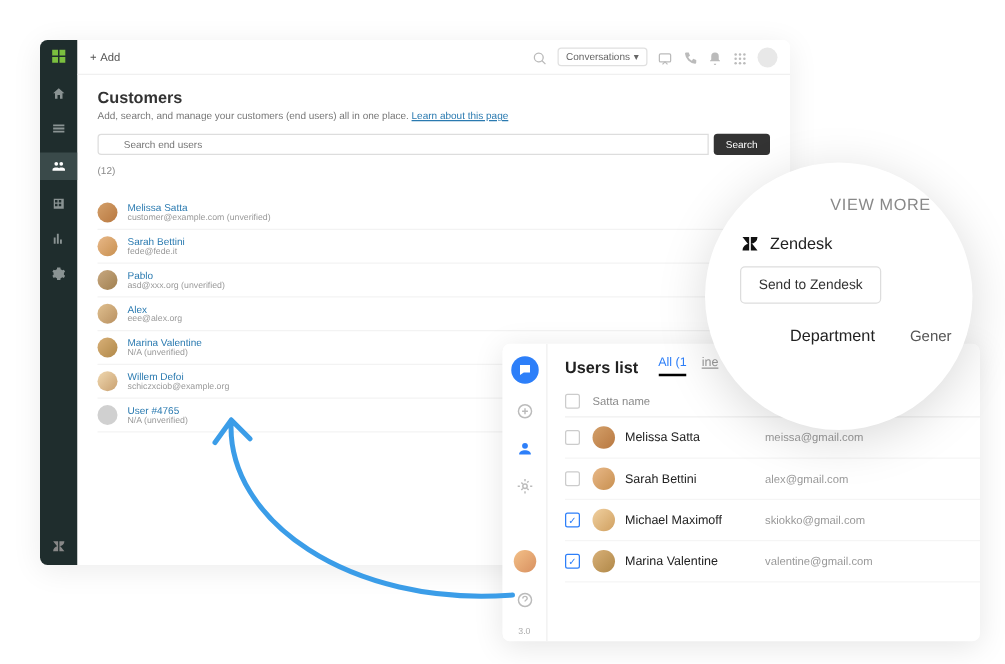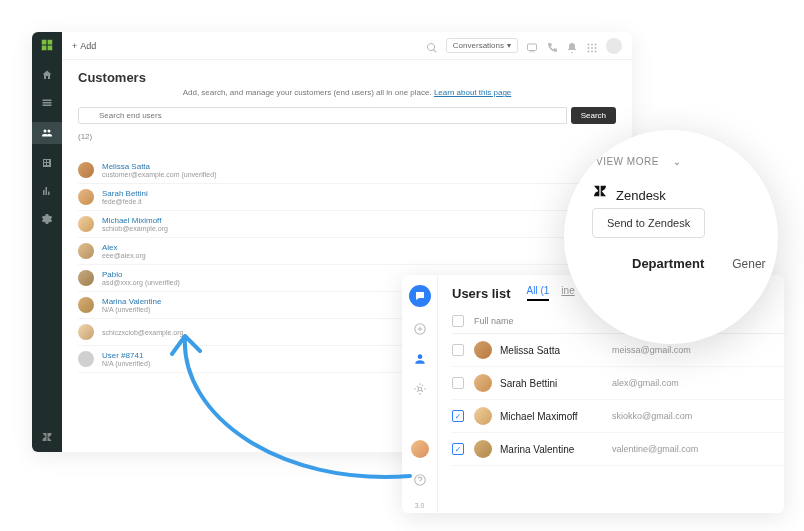--- a/index.html
+++ b/index.html
@@ -17,21 +17,21 @@
 .main { flex: 1; padding: 0 0 0 0; background: #fff; }
 .topbar { height: 28px; display: flex; align-items: center; padding: 0 10px; border-bottom: 1px solid #f0f0f0; }
 .add-btn { font-size: 9px; color: #555; display: flex; align-items: center; gap: 3px; }
 .topbar-right { margin-left: auto; display: flex; align-items: center; gap: 8px; }
 .topbar-right .ticon { width: 12px; height: 12px; color: #bbb; }
 .conv-drop { font-size: 8px; color: #666; border: 1px solid #e0e0e0; border-radius: 3px; padding: 2px 6px; display: flex; align-items: flex-start; gap: 3px; }
 .avatar-top { width: 16px; height: 16px; border-radius: 50%; background: #e8e8e8; }
 
 .content { padding: 10px 16px; }
 .page-title { font-size: 13px; font-weight: 600; color: #333; margin-bottom: 3px; }
-.subtitle { font-size: 8px; color: #777; margin-bottom: 10px; text-align: center; }
+.subtitle { font-size: 8px; color: #777; margin-bottom: 10px; }
 .subtitle a { color: #2a7ab0; }
 
 .search-row { display: flex; gap: 0; margin-bottom: 8px; }
 .search-input { flex: 1; border: 1px solid #ddd; border-radius: 3px 0 0 3px; padding: 3px 6px 3px 20px; font-size: 8px; position: relative; }
 .search-wrap { position: relative; flex: 1; display: flex; }
 .search-wrap .sicon { position: absolute; left: 6px; top: 50%; transform: translateY(-50%); color: #bbb; font-size: 9px; }
 .search-btn { background: #333; color: #fff; border: none; border-radius: 3px; padding: 3px 10px; font-size: 8px; margin-left: 4px; cursor: pointer; }
 
 .count { font-size: 8px; color: #888; margin-bottom: 16px; }
 
@@ -69,26 +69,26 @@
 .p2-cb.checked::after { content:"✓"; font-size:8px; color:#2d7ff9; }
 .p2-col { font-size: 9px; color: #888; }
 .p2-col.name { width: 138px; }
 .p2-row { display: flex; align-items: center; padding: 7px 0; border-bottom: 1px solid #f5f5f5; }
 .p2-avatar { width: 18px; height: 18px; border-radius: 50%; margin-right: 8px; flex-shrink:0; }
 .p2-name { font-size: 10px; color: #222; width: 112px; }
 .p2-email { font-size: 9px; color: #999; }
 
 
 .circle { position: absolute; top: 130px; left: 564px; width: 214px; height: 214px; border-radius: 50%; background: #fff; box-shadow: 0 8px 40px rgba(0,0,0,0.15); padding: 26px 18px; overflow: hidden; }
-.c-viewmore { font-size: 10px; color: #888; letter-spacing: 0.5px; display: flex; align-items: center; gap: 14px; padding-left: 14px; }
-.c-zend { display: flex; align-items: flex-end; gap: 8px; margin-top: 16px; padding-left: 10px; }
+.c-viewmore { font-size: 13px; color: #888; letter-spacing: 0.5px; display: flex; align-items: center; gap: 4px; padding-left: 14px; justify-content: flex-end; }
+.c-zend { display: flex; align-items: flex-start; gap: 8px; margin-top: 16px; padding-left: 10px; }
 .c-zend-name { font-size: 13px; font-weight: 500; color: #222; }
 .c-btn { border: 1px solid #ddd; border-radius: 4px; padding: 8px 14px; font-size: 11px; color: #333; background: #fff; margin-top: 5px; margin-left: 10px; display: inline-block; cursor: pointer; }
 .c-dept-row { display: flex; align-items: baseline; margin-top: 18px; padding-left: 10px; gap: 28px; }
-.c-dept { font-size: 13px; font-weight: 700; color: #222; padding-left: 40px; }
+.c-dept { font-size: 13px; font-weight: 400; color: #222; padding-left: 40px; }
 .c-gen { font-size: 12px; color: #555; }
 
 
 .arrow { position: absolute; top: 326px; left: 160px; width: 260px; height: 170px; pointer-events: none; }
 
 
 .av1{background:linear-gradient(135deg,#d4a06a,#b87840)}
 .av2{background:linear-gradient(135deg,#e8b888,#c89050)}
 .av3{background:linear-gradient(135deg,#f0d0a0,#d0a060)}
 .av4{background:linear-gradient(135deg,#c8a880,#a08050)}
@@ -201,60 +201,53 @@
           </div>
         <div class="user-row">
             <div class="user-avatar av2"></div>
             <div class="user-info">
               <span class="user-name">Sarah Bettini</span>
               <span class="user-email">fede@fede.it</span>
             </div>
             <span class="edit-link">edit</span>
           </div>
         <div class="user-row">
-            <div class="user-avatar av3"></div>
-            <div class="user-info">
-              <span class="user-name">Michael Miximoff</span>
-              <span class="user-email">schiob@example.org</span>
+            <div class="user-avatar av4"></div>
+            <div class="user-info">
+              <span class="user-name">Pablo</span>
+              <span class="user-email">asd@xxx.org (unverified)</span>
             </div>
             <span class="edit-link">edit</span>
           </div>
         <div class="user-row">
             <div class="user-avatar av5"></div>
             <div class="user-info">
               <span class="user-name">Alex</span>
               <span class="user-email">eee@alex.org</span>
             </div>
             <span class="edit-link">edit</span>
           </div>
         <div class="user-row">
-            <div class="user-avatar av4"></div>
-            <div class="user-info">
-              <span class="user-name">Pablo</span>
-              <span class="user-email">asd@xxx.org (unverified)</span>
-            </div>
-            <span class="edit-link">edit</span>
-          </div>
-        <div class="user-row">
             <div class="user-avatar av6"></div>
             <div class="user-info">
               <span class="user-name">Marina Valentine</span>
               <span class="user-email">N/A (unverified)</span>
             </div>
           </div>
         <div class="user-row">
             <div class="user-avatar av7"></div>
             <div class="user-info">
+              <span class="user-name">Willem Defoi</span>
               <span class="user-email">schiczxciob@example.org</span>
             </div>
           </div>
         <div class="user-row">
             <div class="user-avatar av8"></div>
             <div class="user-info">
-              <span class="user-name">User #8741</span>
+              <span class="user-name">User #4765</span>
               <span class="user-email">N/A (unverified)</span>
             </div>
           </div>
       </div>
     </div>
   </div>
 </div>
 
 <div class="panel2">
   <div class="sidebar2">
@@ -293,21 +286,21 @@
   <div class="p2-main">
     <div class="p2-head">
       <div class="p2-title">Users list</div>
       <div class="p2-tabs">
         <span class="p2-tab">All (1</span>
         <span class="p2-tab2">ine</span>
       </div>
     </div>
     <div class="p2-header-row">
       <div class="p2-cb"></div>
-      <div class="p2-col name">Full name</div>
+      <div class="p2-col name">Satta name</div>
     </div>
     <div class="p2-row">
         <div class="p2-cb"></div>
         <div class="p2-avatar av1"></div>
         <div class="p2-name">Melissa Satta</div>
         <div class="p2-email">meissa@gmail.com</div>
       </div>
     <div class="p2-row">
         <div class="p2-cb"></div>
         <div class="p2-avatar av2"></div>

